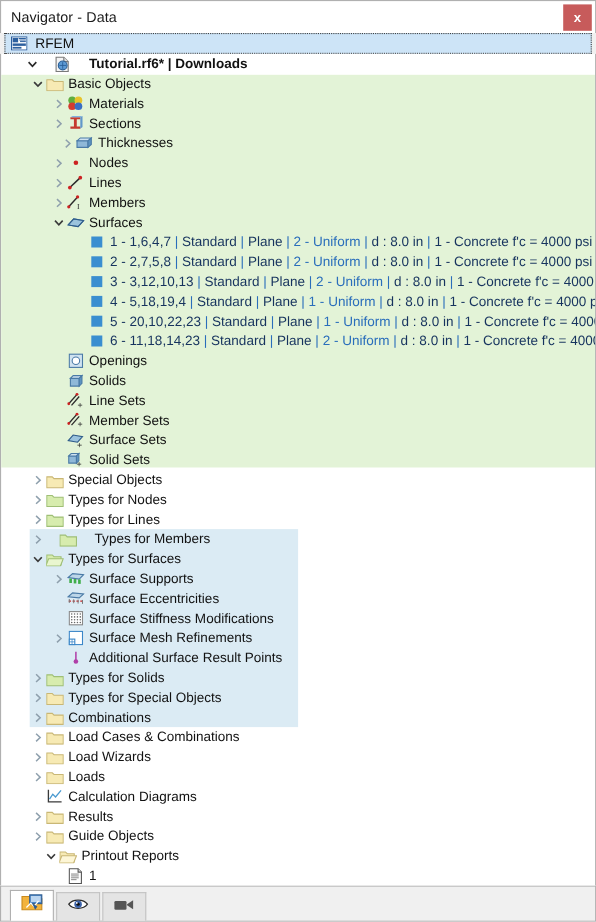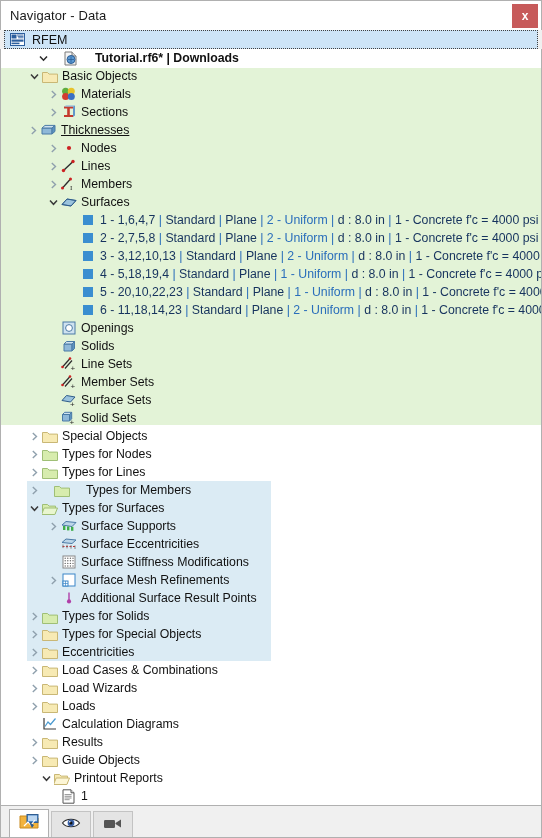--- a/index.html
+++ b/index.html
@@ -151,21 +151,21 @@
     <span class="root-label">RFEM</span>
   </div>
 
   <div class="treewrap">
 
     <div class="band band-green" style="top:19px;height:357px;"></div>
     <div class="band band-blue" style="top:432px;height:180px;"></div>
 
     <div class="tree">
 
-      <div class="row bold" style="padding-left:36px;gap:12px;">
+      <div class="row bold" style="padding-left:22px;gap:12px;">
         <span class="arrow">
           <svg width="9" height="9" viewBox="0 0 9 9">
               <path d="M1 2.5 L4.5 6.2 L8 2.5" fill="none" stroke="#2a2a2a" stroke-width="1.5"></path>
             </svg>
         </span>
         <span class="ico">
           <svg width="15" height="15" viewBox="0 0 15 15">
             <path d="M2 1 h7 l4 4 v9 h-11 z" fill="#f4f4f4" stroke="#7a7a7a"></path>
             <path d="M9 1 v4 h4" fill="#dcdcdc" stroke="#7a7a7a"></path>
             <circle cx="8" cy="8.5" r="4" fill="#5d9ad4" stroke="#2a5e96"></circle>
@@ -213,21 +213,21 @@
             </span>
             <span class="ico">
               <svg width="15" height="14" viewBox="0 0 15 14">
                 <path d="M3 1.5 h9 v2 h-3.2 v6.5 h3.2 v2 h-9 v-2 h3.2 v-6.5 h-3.2 z" fill="#c53a2e"></path>
                 <path d="M12 1.5 l2 -1 v10 l-2 1.5 z" fill="#4a86c8" opacity="0.85"></path>
                 <path d="M3 1.5 l2 -1 h9 l-2 1 z" fill="#7db0e0"></path>
               </svg>
             </span>
             <span class="lbl">Sections</span>
           </div>
-          <div class="row" style="padding-left:26px;text-decoration:underline;">
+          <div class="row" style="padding-left:54px;">
             <span class="arrow">
               <svg width="9" height="9" viewBox="0 0 9 9">
                 <path d="M2.8 1 L6.5 4.5 L2.8 8" fill="none" stroke="#8fa0ad" stroke-width="1.4"></path>
               </svg>
             </span>
             <span class="ico">
               <svg width="15" height="12" viewBox="0 0 15 12">
                 <path d="M1 4 h10 v6 h-10 z" fill="#8fb8d8" stroke="#4a7aa6"></path>
                 <path d="M1 4 l3 -2.6 h10 l-3 2.6 z" fill="#cfe2f0" stroke="#4a7aa6"></path>
                 <path d="M11 4 l3 -2.6 v6 l-3 2.6 z" fill="#5d93c0" stroke="#4a7aa6"></path>
@@ -397,21 +397,21 @@
             <span class="ico">
               <svg width="15" height="14" viewBox="0 0 15 14">
                 <path d="M1.5 3.5 h7 v6.5 h-7 z" fill="#8fb8d8" stroke="#4a7aa6"></path>
                 <path d="M1.5 3.5 l2.2 -2.2 h7 l-2.2 2.2 z" fill="#cfe2f0" stroke="#4a7aa6"></path>
                 <path d="M8.5 3.5 l2.2 -2.2 v6.5 l-2.2 2.2 z" fill="#5d93c0" stroke="#4a7aa6"></path>
                 <text x="8.5" y="13.5" font-size="8" fill="#2a2a2a">+</text>
               </svg>
             </span>
             <span class="lbl">Solid Sets</span>
           </div>
-          <div class="row" style="padding-left:27px;">
+          <div class="row" style="padding-left:27px;align-items:flex-end;">
             <span class="arrow">
               <svg width="9" height="9" viewBox="0 0 9 9">
                 <path d="M2.8 1 L6.5 4.5 L2.8 8" fill="none" stroke="#8fa0ad" stroke-width="1.4"></path>
               </svg>
             </span>
             <span class="ico">
               <svg width="16" height="13" viewBox="0 0 16 13">
                 <path d="M0.5 2.5 h5 l1.6 1.6 h8.4 v8.4 h-15 z" fill="#f7eab4" stroke="#c9b775"></path>
               </svg>
             </span>
@@ -580,21 +580,21 @@
             <span class="arrow">
               <svg width="9" height="9" viewBox="0 0 9 9">
                 <path d="M2.8 1 L6.5 4.5 L2.8 8" fill="none" stroke="#8fa0ad" stroke-width="1.4"></path>
               </svg>
             </span>
             <span class="ico">
               <svg width="16" height="13" viewBox="0 0 16 13">
                 <path d="M0.5 2.5 h5 l1.6 1.6 h8.4 v8.4 h-15 z" fill="#f7eab4" stroke="#c9b775"></path>
               </svg>
             </span>
-            <span class="lbl">Eccentricities</span>
+            <span class="lbl">Combinations</span>
           </div>
           <div class="row" style="padding-left:27px;">
             <span class="arrow">
               <svg width="9" height="9" viewBox="0 0 9 9">
                 <path d="M2.8 1 L6.5 4.5 L2.8 8" fill="none" stroke="#8fa0ad" stroke-width="1.4"></path>
               </svg>
             </span>
             <span class="ico">
               <svg width="16" height="13" viewBox="0 0 16 13">
                 <path d="M0.5 2.5 h5 l1.6 1.6 h8.4 v8.4 h-15 z" fill="#f7eab4" stroke="#c9b775"></path>

